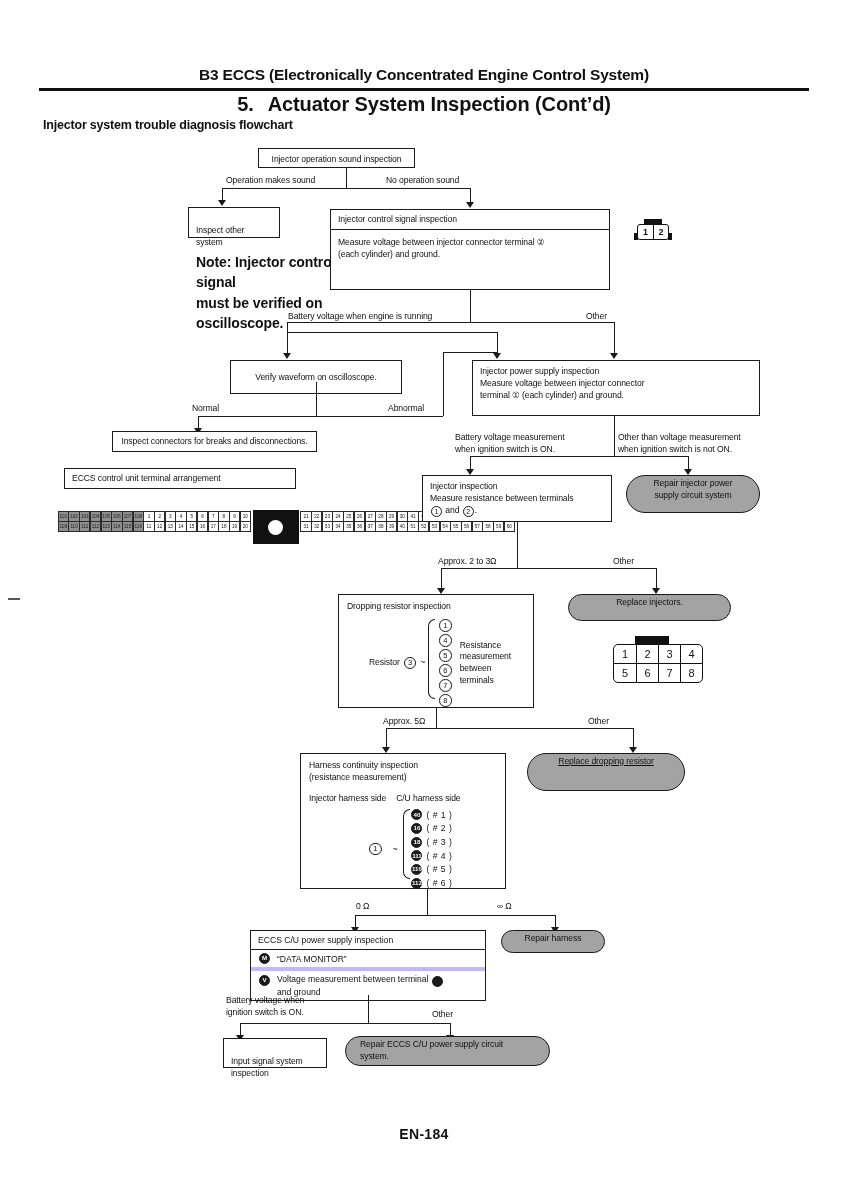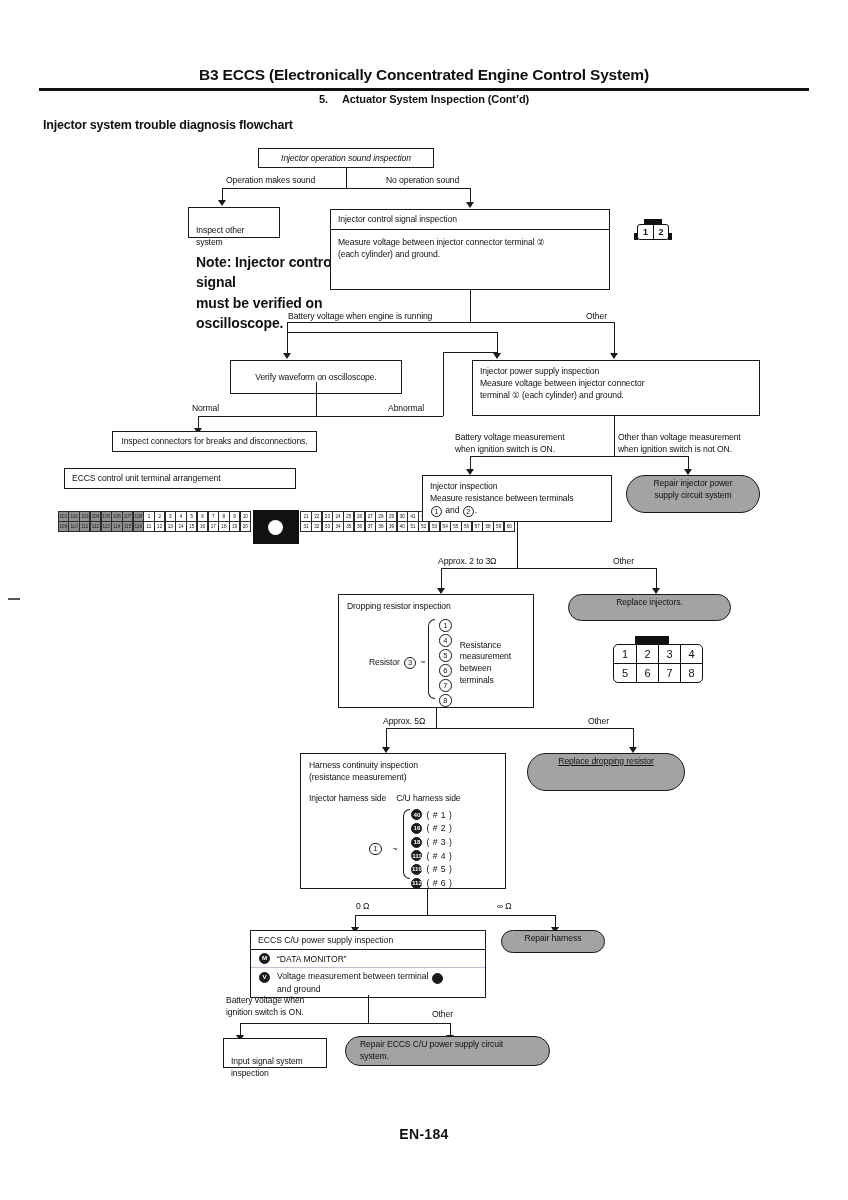--- a/index.html
+++ b/index.html
@@ -20,21 +20,21 @@
     position:absolute; left:40px; top:66px; width:768px;
     text-align:center; font-size:15.5px; font-weight:bold;
     letter-spacing:-0.2px; white-space:nowrap;
   }
   .hdr-rule {
     position:absolute; left:39px; top:88px; width:770px; height:3px;
     background:#111;
   }
   .hdr-sub {
     position:absolute; left:40px; top:93px; width:768px;
-    text-align:center; font-size:11px; font-weight:bold;
+    text-align:center; font-size:20px; font-weight:bold;
     letter-spacing:-0.1px; white-space:nowrap;
   }
   .hdr-sub .num { margin-right:14px; }
   .chart-title {
     position:absolute; left:43px; top:118px;
     font-size:12.5px; font-weight:bold; letter-spacing:-0.2px;
   }
   .footer {
     position:absolute; left:0; top:1126px; width:848px;
     text-align:center; font-size:14px; font-weight:bold; letter-spacing:0.3px;
@@ -189,21 +189,21 @@
 <div class="page">
 
   <div class="hdr-title">B3 ECCS (Electronically Concentrated Engine Control System)</div>
   <div class="hdr-rule"></div>
   <div class="hdr-sub">
     <span class="num">5.</span><span>Actuator System Inspection (Cont’d)</span>
   </div>
   <div class="chart-title">Injector system trouble diagnosis flowchart</div>
   <div class="margin-dash"></div>
 
-  <div class="box" style="left:258px; top:148px; width:176px; height:20px; display:flex; align-items:center; justify-content:center;font-style:italic;">
+  <div class="box" style="left:258px; top:148px; width:157px; height:20px; display:flex; justify-content:center;">
     <span>Injector operation sound inspection</span>
   </div>
 
   <div class="ln vl" style="left:346px; top:168px; height:20px;"></div>
 
   <div class="ln hl" style="left:222px; top:188px; width:249px;"></div>
   <div class="ln vl" style="left:222px; top:188px; height:15px;"></div>
   <div class="arw" style="left:218px; top:200px;"></div>
   <div class="ln vl" style="left:470px; top:188px; height:17px;"></div>
   <div class="arw" style="left:466px; top:202px;"></div>
@@ -520,21 +520,21 @@
 
   <div class="lbl" style="left:356px; top:901px;">0 Ω</div>
   <div class="lbl" style="left:497px; top:901px;">∞ Ω</div>
 
   <div style="position:absolute; left:250px; top:930px; width:236px; border:1px solid #1a1a1a; background:#fff; font-size:8.6px;">
     <div style="padding:4px 7px;">ECCS C/U power supply inspection</div>
     <div style="border-top:1px solid #1a1a1a; padding:3px 7px; display:flex; align-items:center; gap:6px;">
       <span class="cn blk">M</span>
       <span>“DATA MONITOR”</span>
     </div>
-    <div style="border-top:1px solid #c4b5fd; padding:3px 7px; display:flex; align-items:flex-start; gap:6px;">
+    <div style="border-top:4px solid #c4b5fd; padding:3px 7px; display:flex; align-items:flex-start; gap:6px;">
       <span class="cn blk" style="flex:none; margin-top:1px;">V</span>
       <span><span>Voltage measurement between terminal</span> <span class="cn blk" style="border-radius:50%;">&nbsp;</span><br><span>and ground</span></span>
     </div>
   </div>
 
   <div class="pill" style="left:501px; top:930px; width:104px; height:23px;">
     <span>Repair harness</span>
   </div>
 
   <div class="ln vl" style="left:368px; top:995px; height:28px;"></div>

